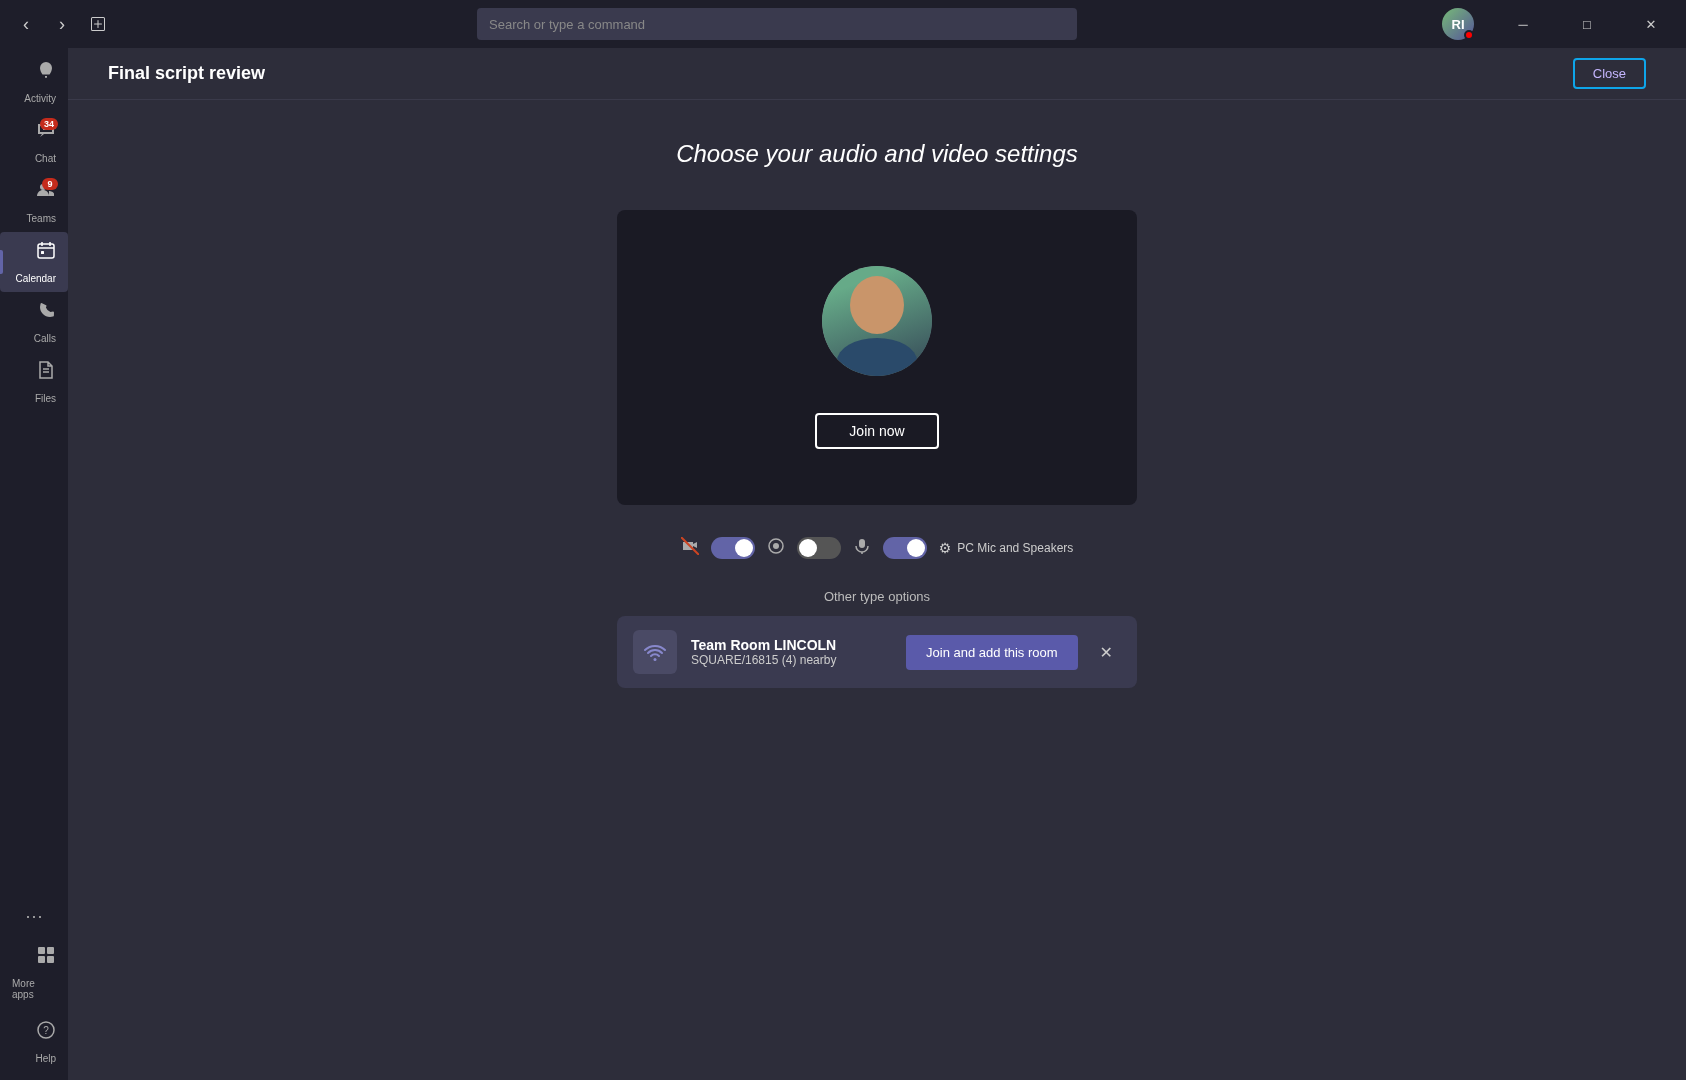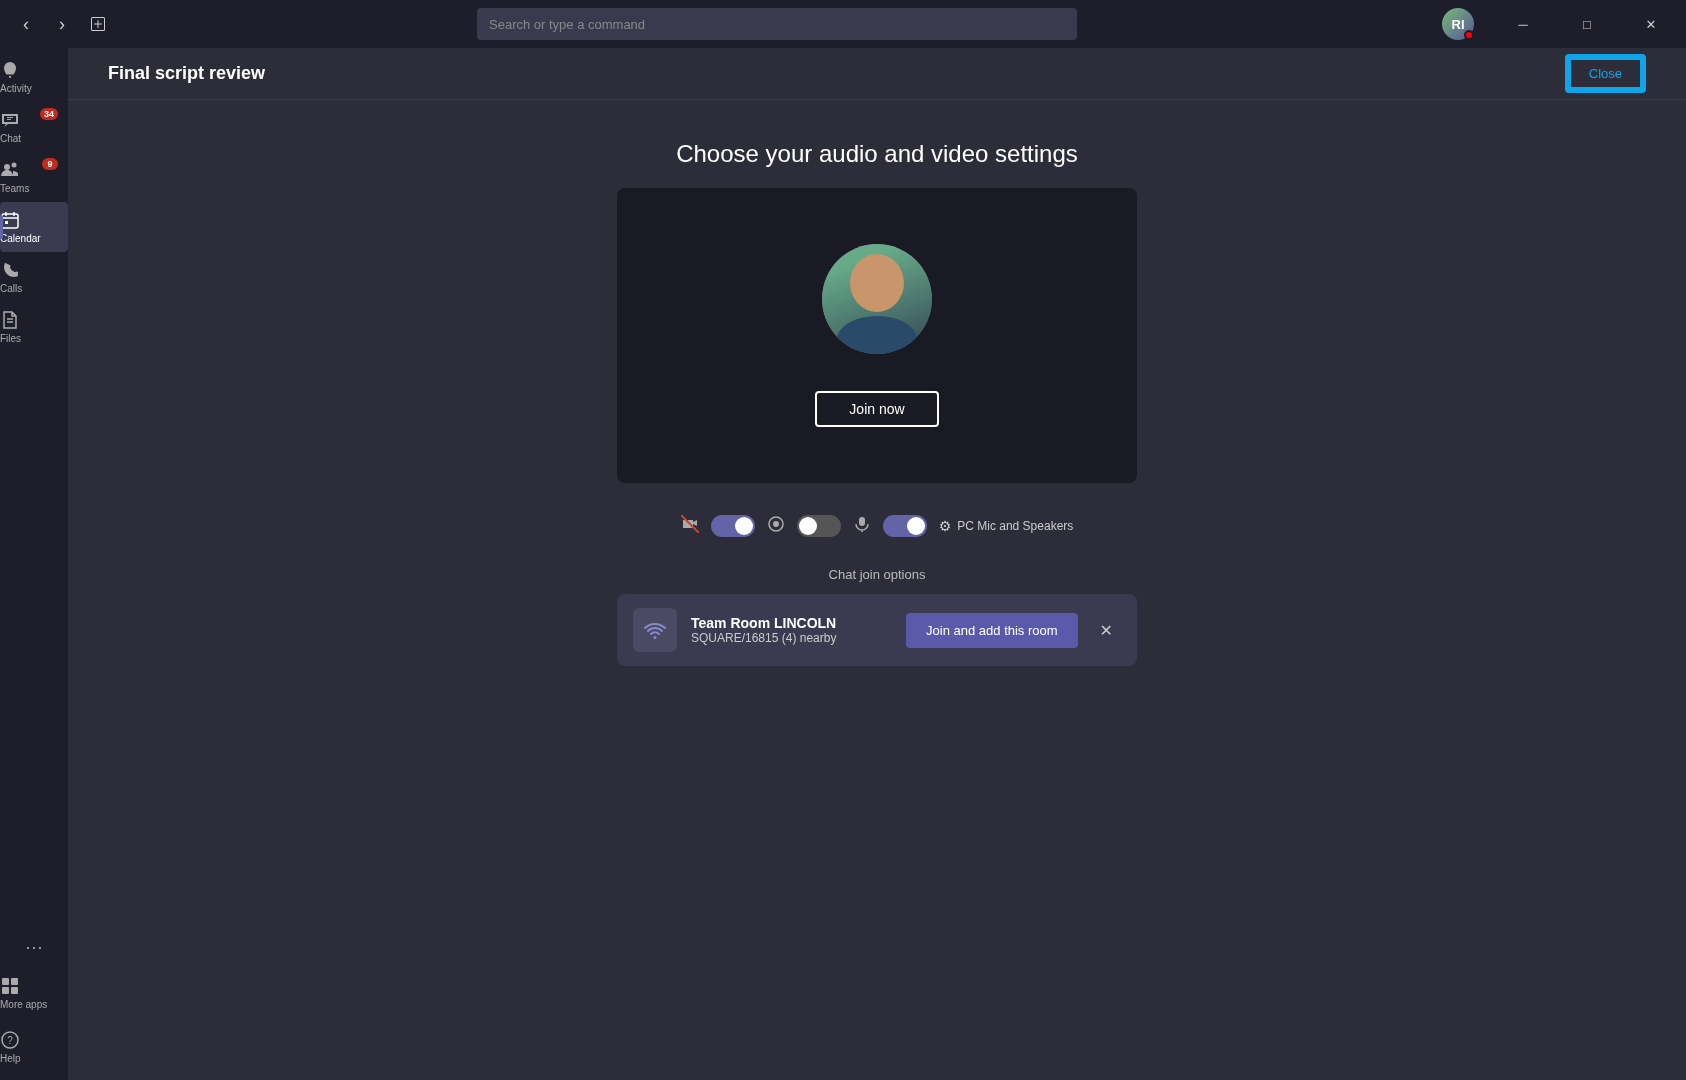--- a/index.html
+++ b/index.html
@@ -122,26 +122,26 @@
       display: flex;
       flex-direction: column;
       align-items: center;
       padding-top: 4px;
       flex-shrink: 0;
     }
     .sidebar-item {
       width: 100%;
       display: flex;
       flex-direction: column;
-      align-items: flex-start;
-      padding: 8px 0;
+      align-items: flex-end;
+      padding: 8px 12px;
       cursor: pointer;
       color: #aaa;
       font-size: 11px;
-      gap: 0;
+      gap: 10px;
       position: relative;
       border-radius: 4px;
     }
     .sidebar-item.active {
       color: #fff;
       background: #3a3a50;
     }
     .sidebar-item.active::before {
       content: '';
       position: absolute;
@@ -195,42 +195,43 @@
       padding: 0 40px;
       border-bottom: 1px solid #3a3a4a;
     }
     .page-title {
       font-size: 18px;
       font-weight: 600;
       color: #fff;
     }
     .close-btn {
       background: none;
-      border: 6px solid #0ea5e9;
-      color: #0ea5e9;
+      border: 2px solid #0ea5e9;
+      color: #c4b5fd;
       padding: 6px 18px;
       border-radius: 4px;
       cursor: pointer;
       font-size: 13px;
     }
 
     
     .center-area {
       flex: 1;
       display: flex;
       flex-direction: column;
       align-items: center;
       justify-content: flex-start;
       padding-top: 40px;
     }
     .av-title {
       font-size: 24px;
       font-weight: 400;
-      margin-bottom: 20px;
-      color: #fff;
+      margin-bottom: 42px;
+      color: #fff;
+      font-style: italic;
     }
 
     
     .video-preview {
       width: 520px;
       height: 295px;
       background: #1a1a24;
       border-radius: 8px;
       display: flex;
       flex-direction: column;
@@ -548,21 +549,21 @@
           <div class="toggle-knob"></div>
         </div>
 
         <div class="audio-label">
           <span class="gear-icon">⚙</span>
           <span>PC Mic and Speakers</span>
         </div>
       </div>
 
       <div class="other-join">
-        <div class="other-join-title">Chat join options</div>
+        <div class="other-join-title">Other type options</div>
         <div class="room-card">
           <div class="room-wifi-icon">
             <svg width="24" height="20" viewBox="0 0 24 20" fill="none">
               <path d="M2 8c5.5-5.5 14.5-5.5 20 0" stroke="#8888cc" stroke-width="2" stroke-linecap="round"></path>
               <path d="M5 11c3.9-3.9 10.1-3.9 14 0" stroke="#8888cc" stroke-width="2" stroke-linecap="round"></path>
               <path d="M8 14c2.2-2.2 5.8-2.2 8 0" stroke="#8888cc" stroke-width="2" stroke-linecap="round"></path>
               <circle cx="12" cy="17.5" r="1.5" fill="#8888cc"></circle>
             </svg>
           </div>
           <div class="room-info">

